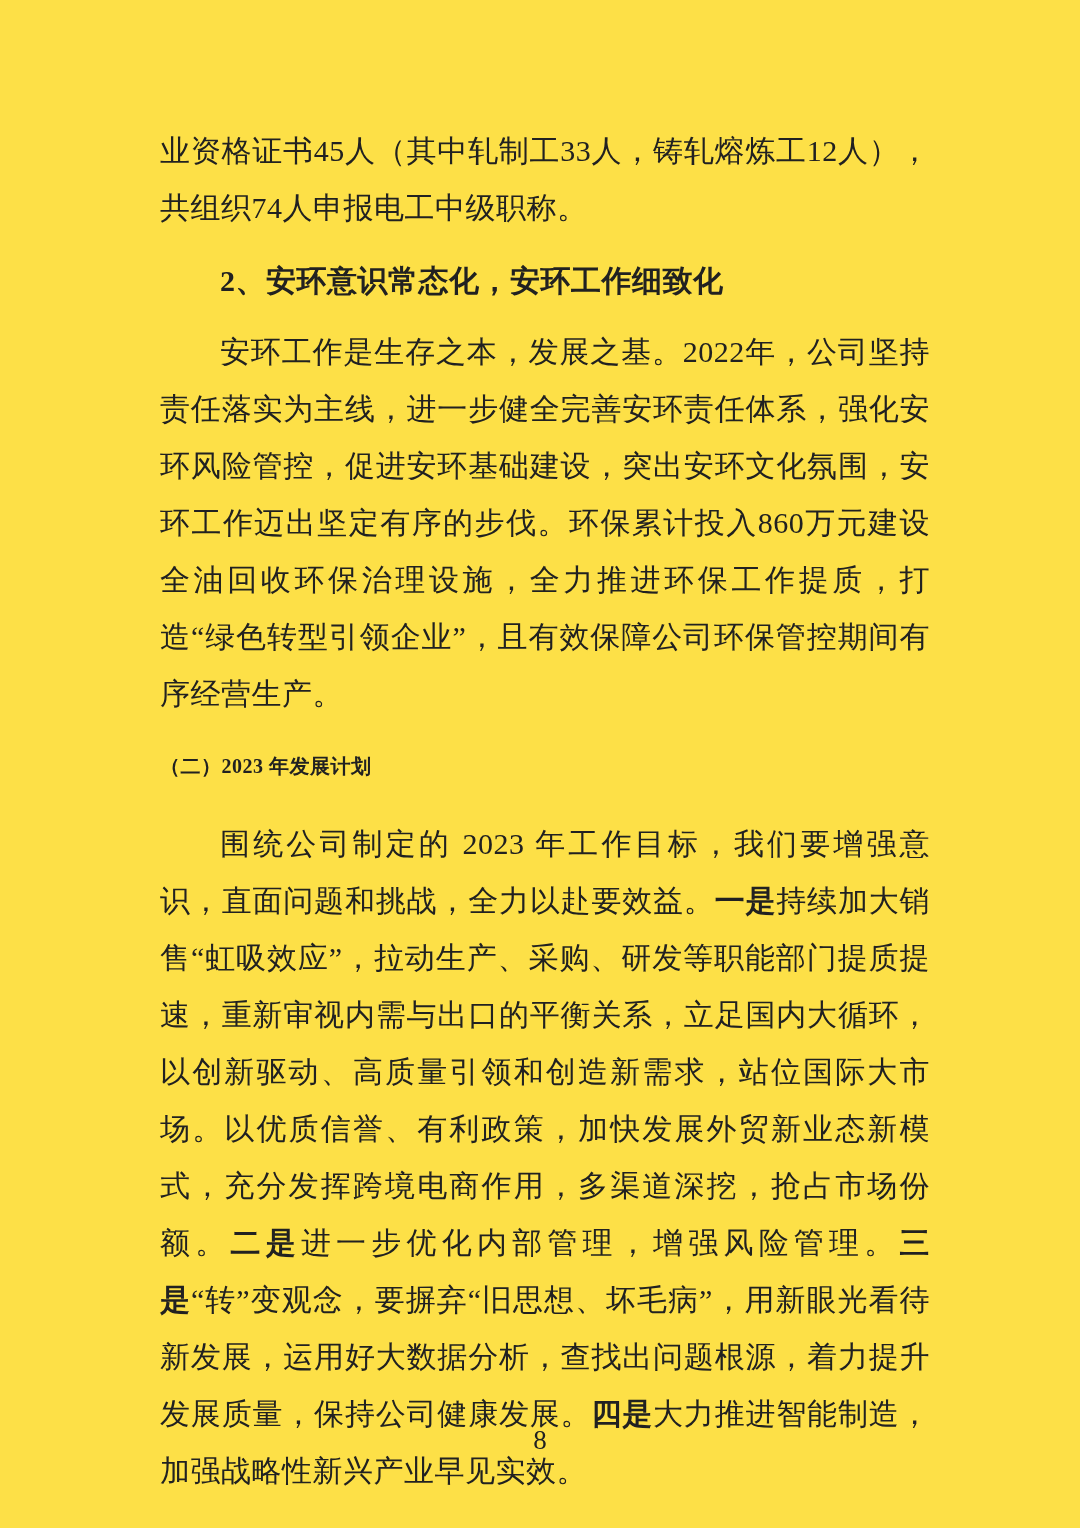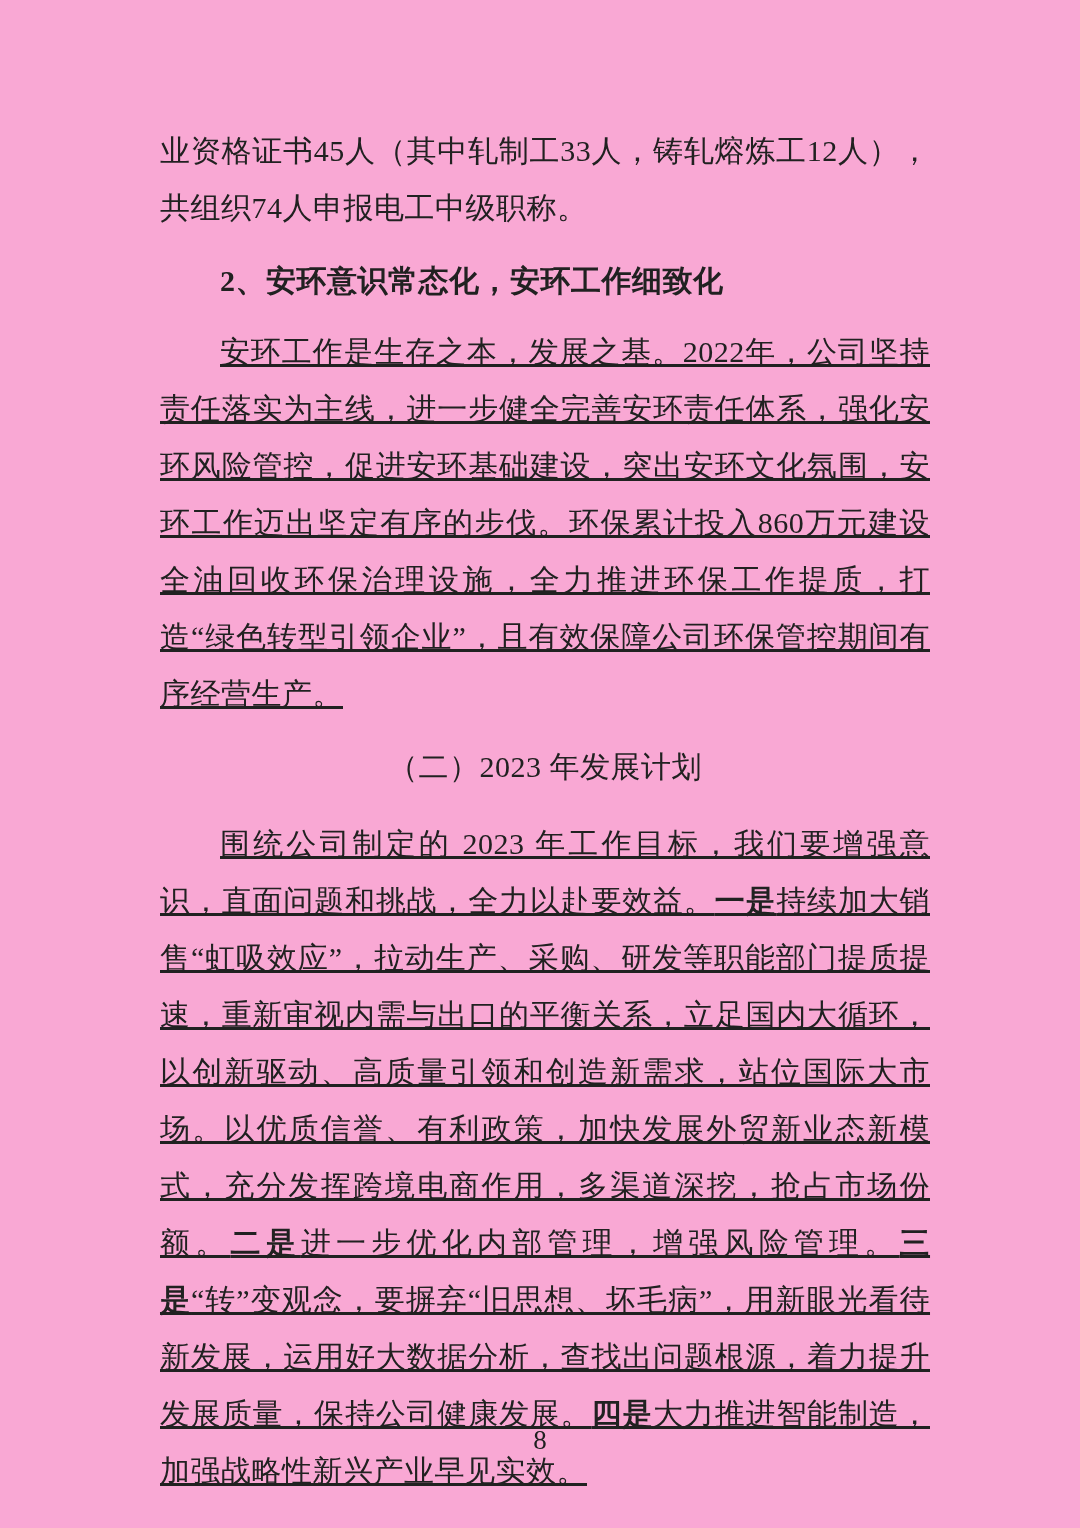--- a/index.html
+++ b/index.html
@@ -5,51 +5,50 @@
   html, body {
     margin: 0;
     padding: 0;
     background: #ffffff;
   }
   .page {
     position: relative;
     width: 1080px;
     height: 1528px;
     box-sizing: border-box;
-    background: #f9a8d4;
+    background: #fde047;
     padding: 122px 150px 0 160px;
     font-family: "Liberation Serif", "DejaVu Serif", serif;
     font-size: 30px;
     color: #212121;
     overflow: hidden;
   }
   .body-text {
     margin: 0;
     line-height: 57px;
     text-align: justify;
     text-justify: inter-ideograph;
     letter-spacing: 0.5px;
   }
-  .indent-2em { text-indent: 2em; text-decoration: underline; }
+  .indent-2em { text-indent: 2em; }
   .sub-heading {
     margin: 16px 0 14px 0;
     line-height: 57px;
     font-size: 30px;
     font-weight: bold;
     text-indent: 2em;
     letter-spacing: 0.5px;
   }
   .section-heading {
     margin: 16px 0 20px 0;
     line-height: 57px;
-    font-size: 30px;
-    font-weight: normal;
+    font-size: 20px;
+    font-weight: bold;
     text-indent: 0;
     letter-spacing: 0.5px;
-    text-align: center;
   }
   .runs b { font-weight: bold; }
   .page-footer {
     position: absolute;
     left: 0;
     bottom: 72px;
     width: 100%;
     text-align: center;
     font-size: 27px;
     line-height: 32px;

